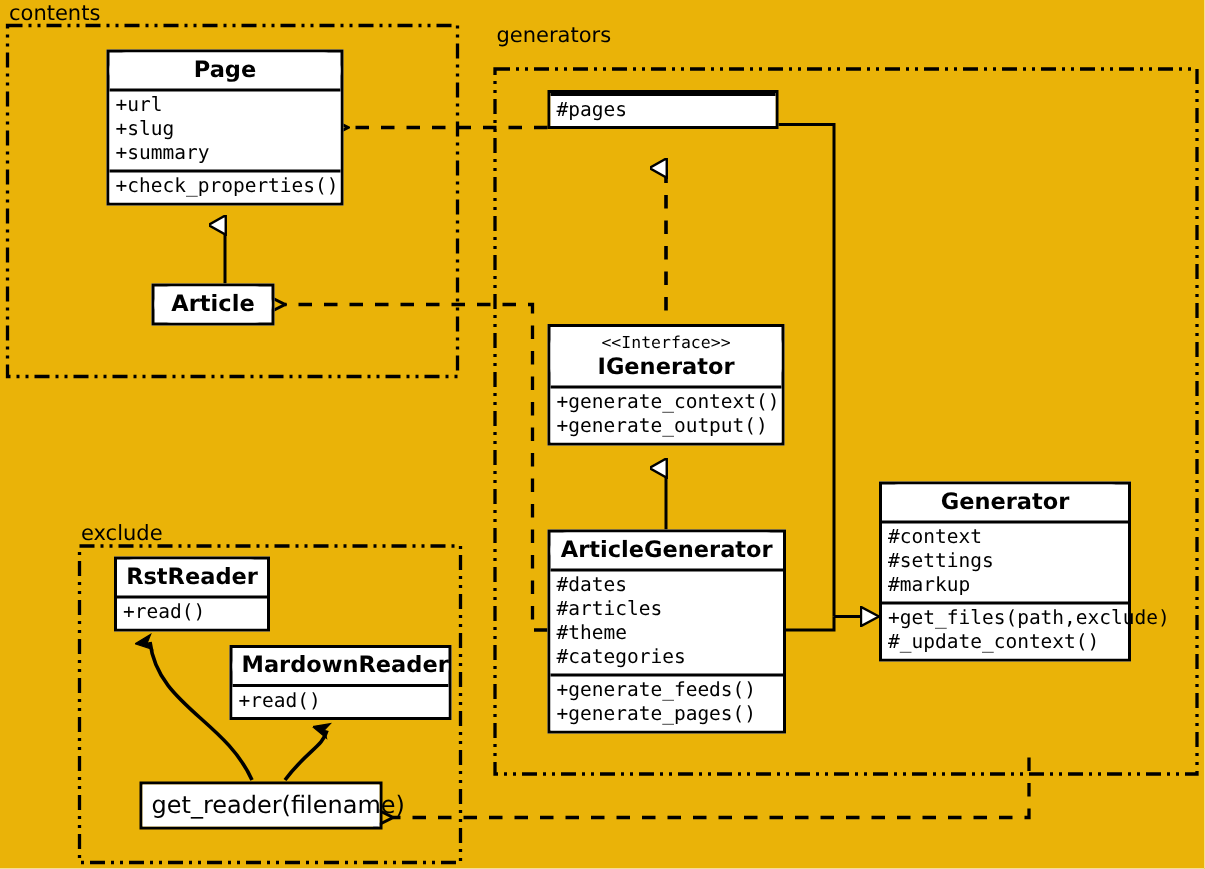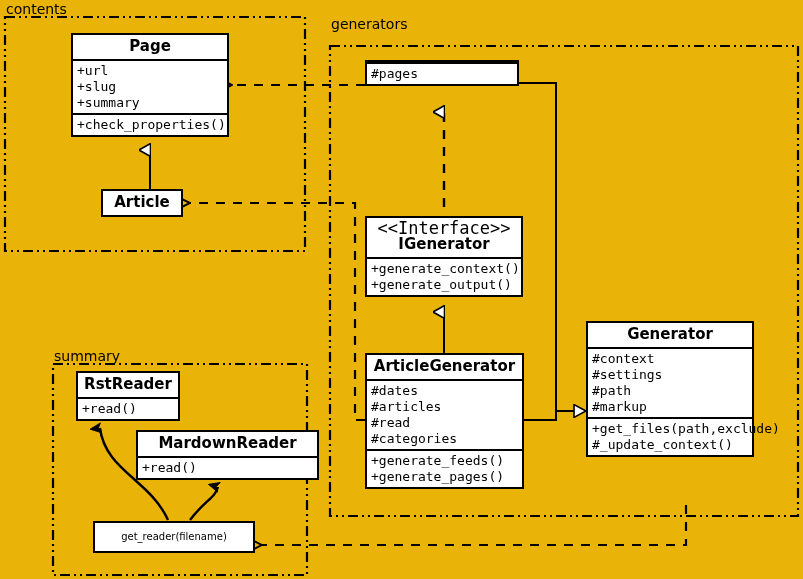--- a/index.html
+++ b/index.html
@@ -48,38 +48,38 @@
     color: #000;
     padding: 3px 6px 4px 6px;
     line-height: 17px;
     background: #ffffff;
     border-radius: 11px;
   }
   .uml-head .stereotype {
     display: block;
     font-weight: normal;
     font-family: "DejaVu Sans Mono", monospace;
-    font-size: 17px;
+    font-size: 11px;
     line-height: 15px;
   }
   .uml-sec {
     box-sizing: border-box;
     border-top: 2px solid #000;
     font-family: "DejaVu Sans Mono", monospace;
     font-size: 13px;
     line-height: 16px;
     color: #000;
     padding: 2px 0 2px 4px;
     background: #ffffff;
   }
   .uml-sec div { white-space: pre; }
   .uml-plain {
     box-sizing: border-box;
     text-align: center;
-    font-size: 10px;
+    font-size: 16px;
     line-height: 16px;
     color: #000;
     padding: 6px 6px;
     background: #ffffff;
   }
 </style>
 </head>
 <body>
 
 <div id="canvas">
@@ -122,21 +122,21 @@
 
     <path d="M 686 505 L 686 545 L 262 545" fill="none" stroke="#000" stroke-width="2.2" stroke-dasharray="9,8" marker-end="url(#openArrowLeft)"></path>
 
     <path d="M 168 520 C 150 480 105 470 100 428" fill="none" stroke="#000" stroke-width="2.4" marker-end="url(#solidArrowUp)"></path>
 
     <path d="M 190 520 C 205 500 215 498 218 487" fill="none" stroke="#000" stroke-width="2.4" marker-end="url(#solidArrowUp)"></path>
   </svg>
 
   <div class="pkg-label" style="left:6px; top:1px;">contents</div>
   <div class="pkg-label" style="left:331px; top:16px;">generators</div>
-  <div class="pkg-label" style="left:54px; top:348px;">summary</div>
+  <div class="pkg-label" style="left:54px; top:348px;">exclude</div>
 
   <div class="umlbox" style="left:71px; top:33px; width:158px;">
     <div class="uml-head">Page</div>
     <div class="uml-sec">
       <div>+url</div>
       <div>+slug</div>
       <div>+summary</div>
     </div>
     <div class="uml-sec">
       <div>+check_properties()</div>
@@ -162,51 +162,50 @@
       <div>+generate_context()</div>
       <div>+generate_output()</div>
     </div>
   </div>
 
   <div class="umlbox" style="left:365px; top:353px; width:159px;">
     <div class="uml-head">ArticleGenerator</div>
     <div class="uml-sec">
       <div>#dates</div>
       <div>#articles</div>
-      <div>#read</div>
+      <div>#theme</div>
       <div>#categories</div>
     </div>
     <div class="uml-sec">
       <div>+generate_feeds()</div>
       <div>+generate_pages()</div>
     </div>
   </div>
 
   <div class="umlbox" style="left:586px; top:321px; width:168px;">
     <div class="uml-head">Generator</div>
     <div class="uml-sec">
       <div>#context</div>
       <div>#settings</div>
-      <div>#path</div>
       <div>#markup</div>
     </div>
     <div class="uml-sec">
       <div>+get_files(path,exclude)</div>
       <div>#_update_context()</div>
     </div>
   </div>
 
   <div class="umlbox" style="left:76px; top:371px; width:104px;">
     <div class="uml-head">RstReader</div>
     <div class="uml-sec">
       <div>+read()</div>
     </div>
   </div>
 
-  <div class="umlbox" style="left:136px; top:430px; width:183px;">
+  <div class="umlbox" style="left:153px; top:430px; width:148px;">
     <div class="uml-head">MardownReader</div>
     <div class="uml-sec">
       <div>+read()</div>
     </div>
   </div>
 
   <div class="umlbox" style="left:93px; top:521px; width:162px;">
     <div class="uml-plain">get_reader(filename)</div>
   </div>
 

